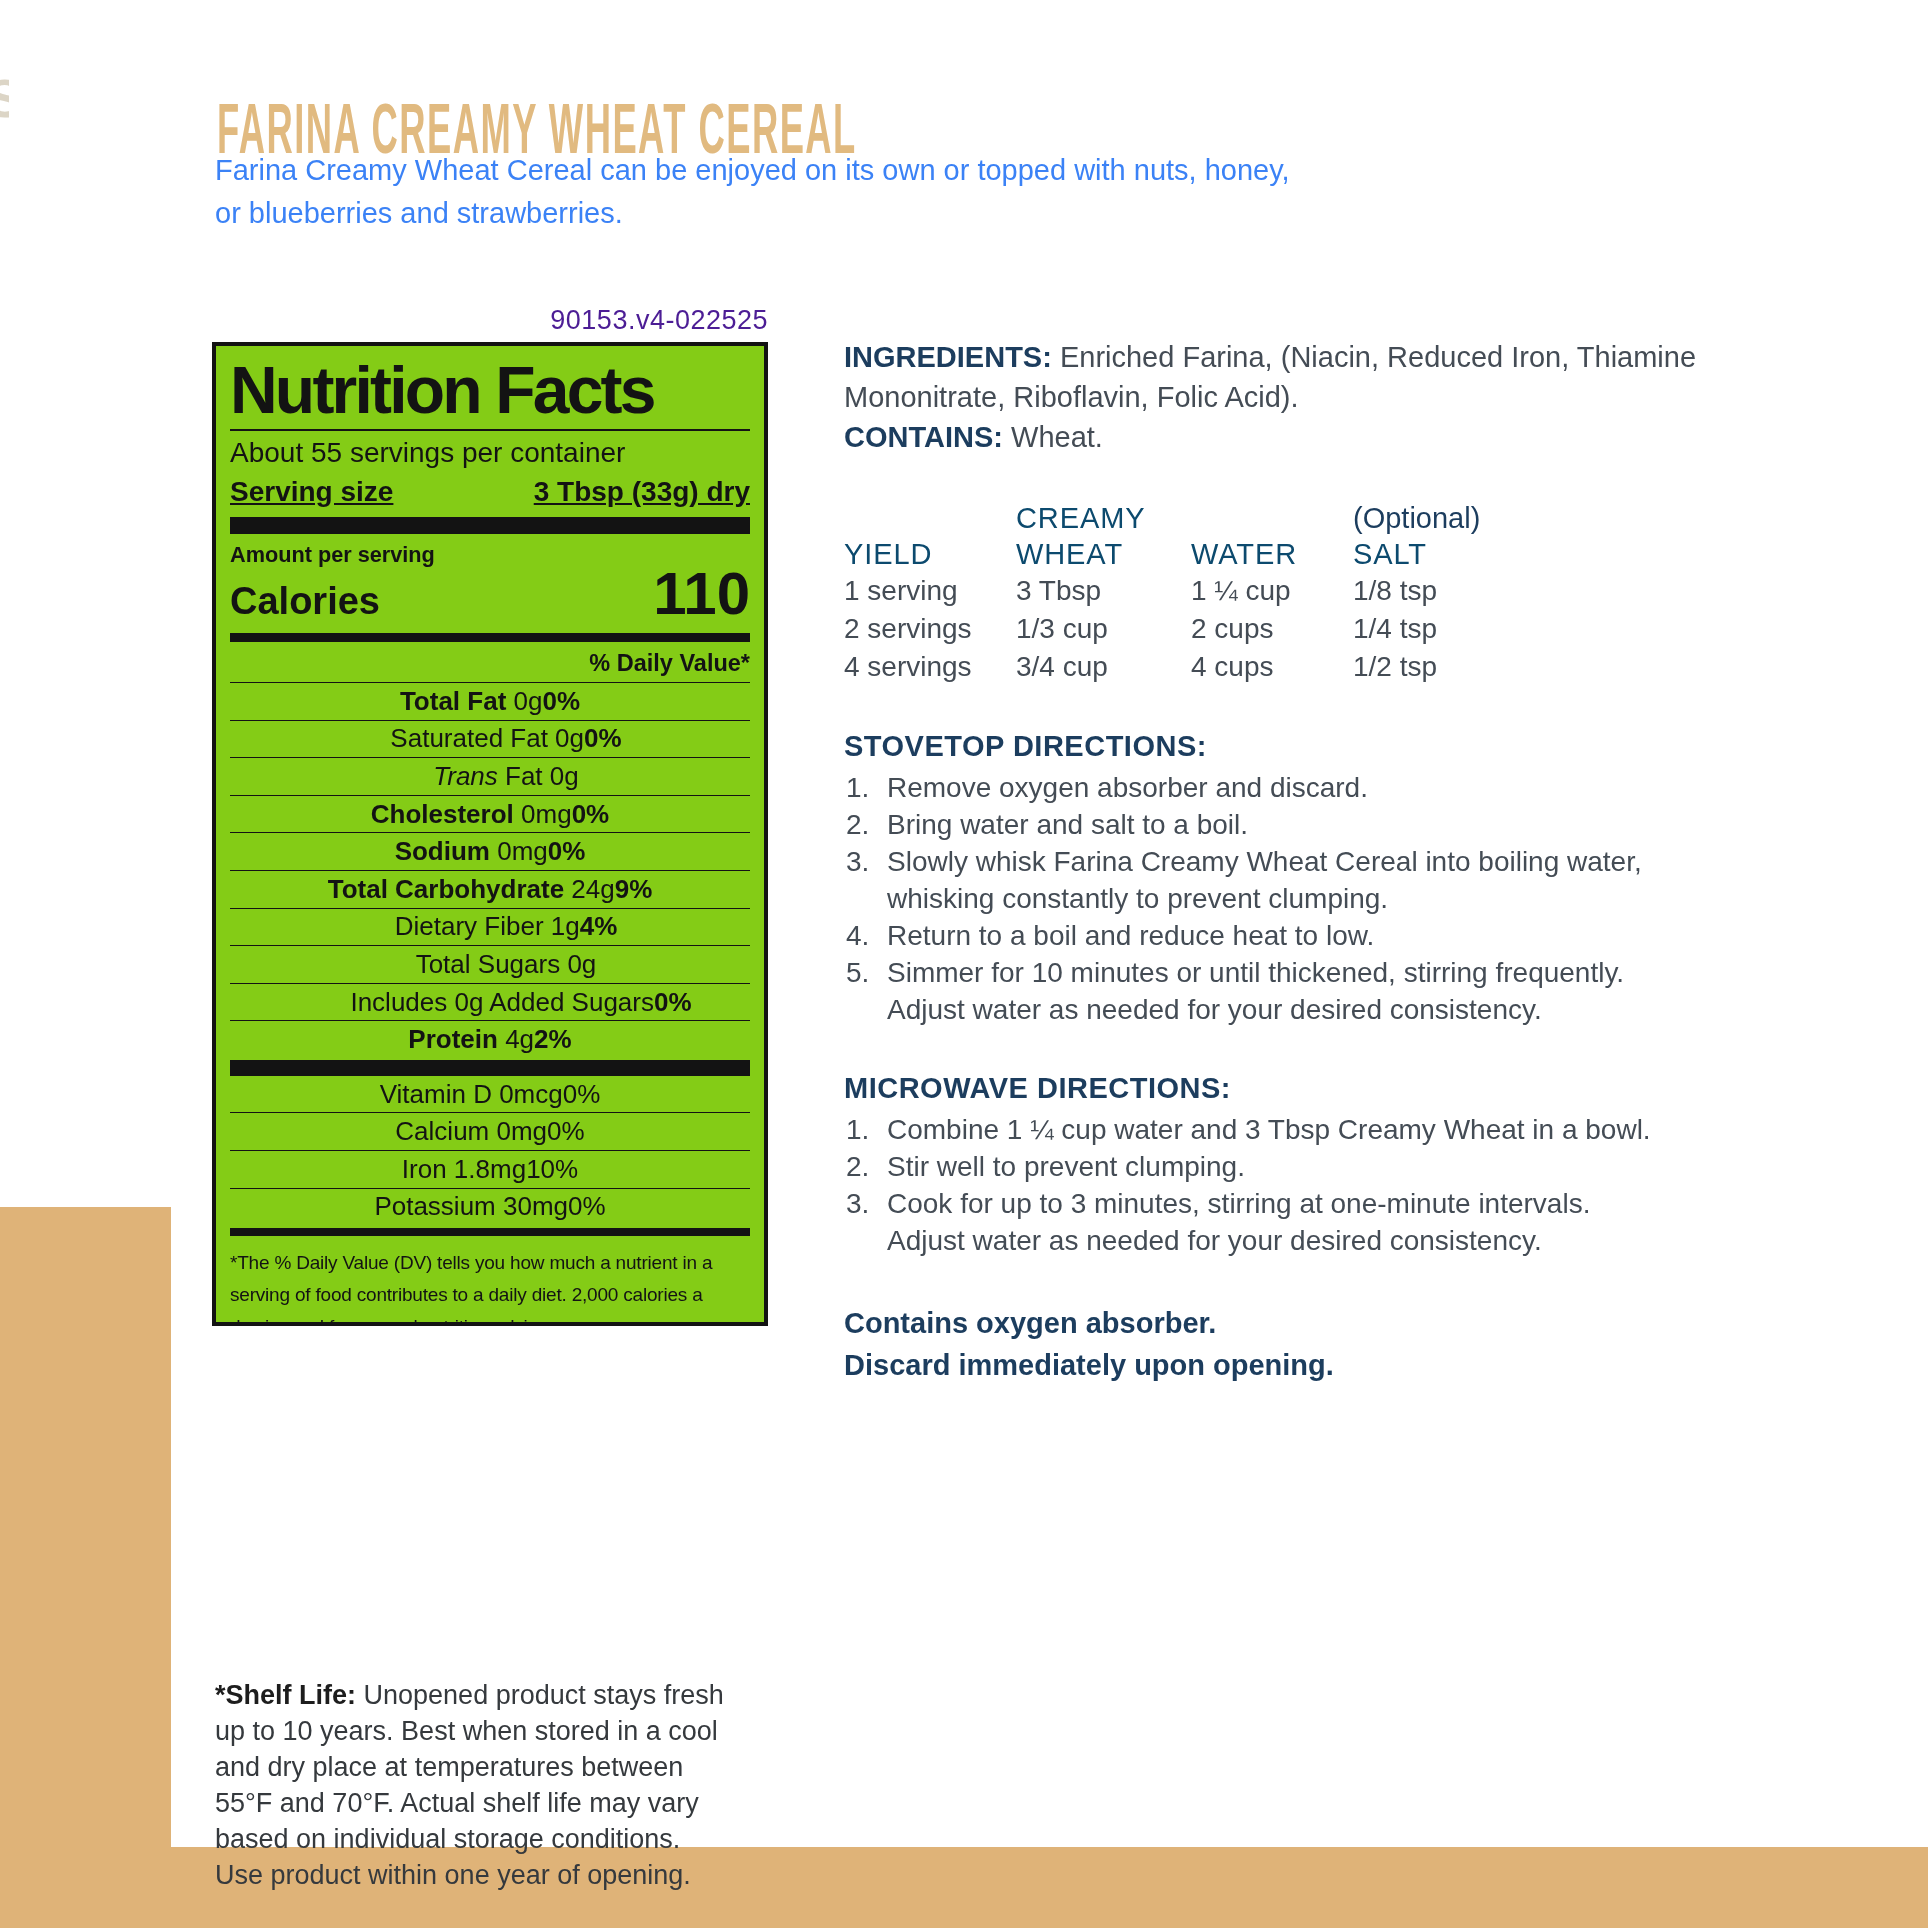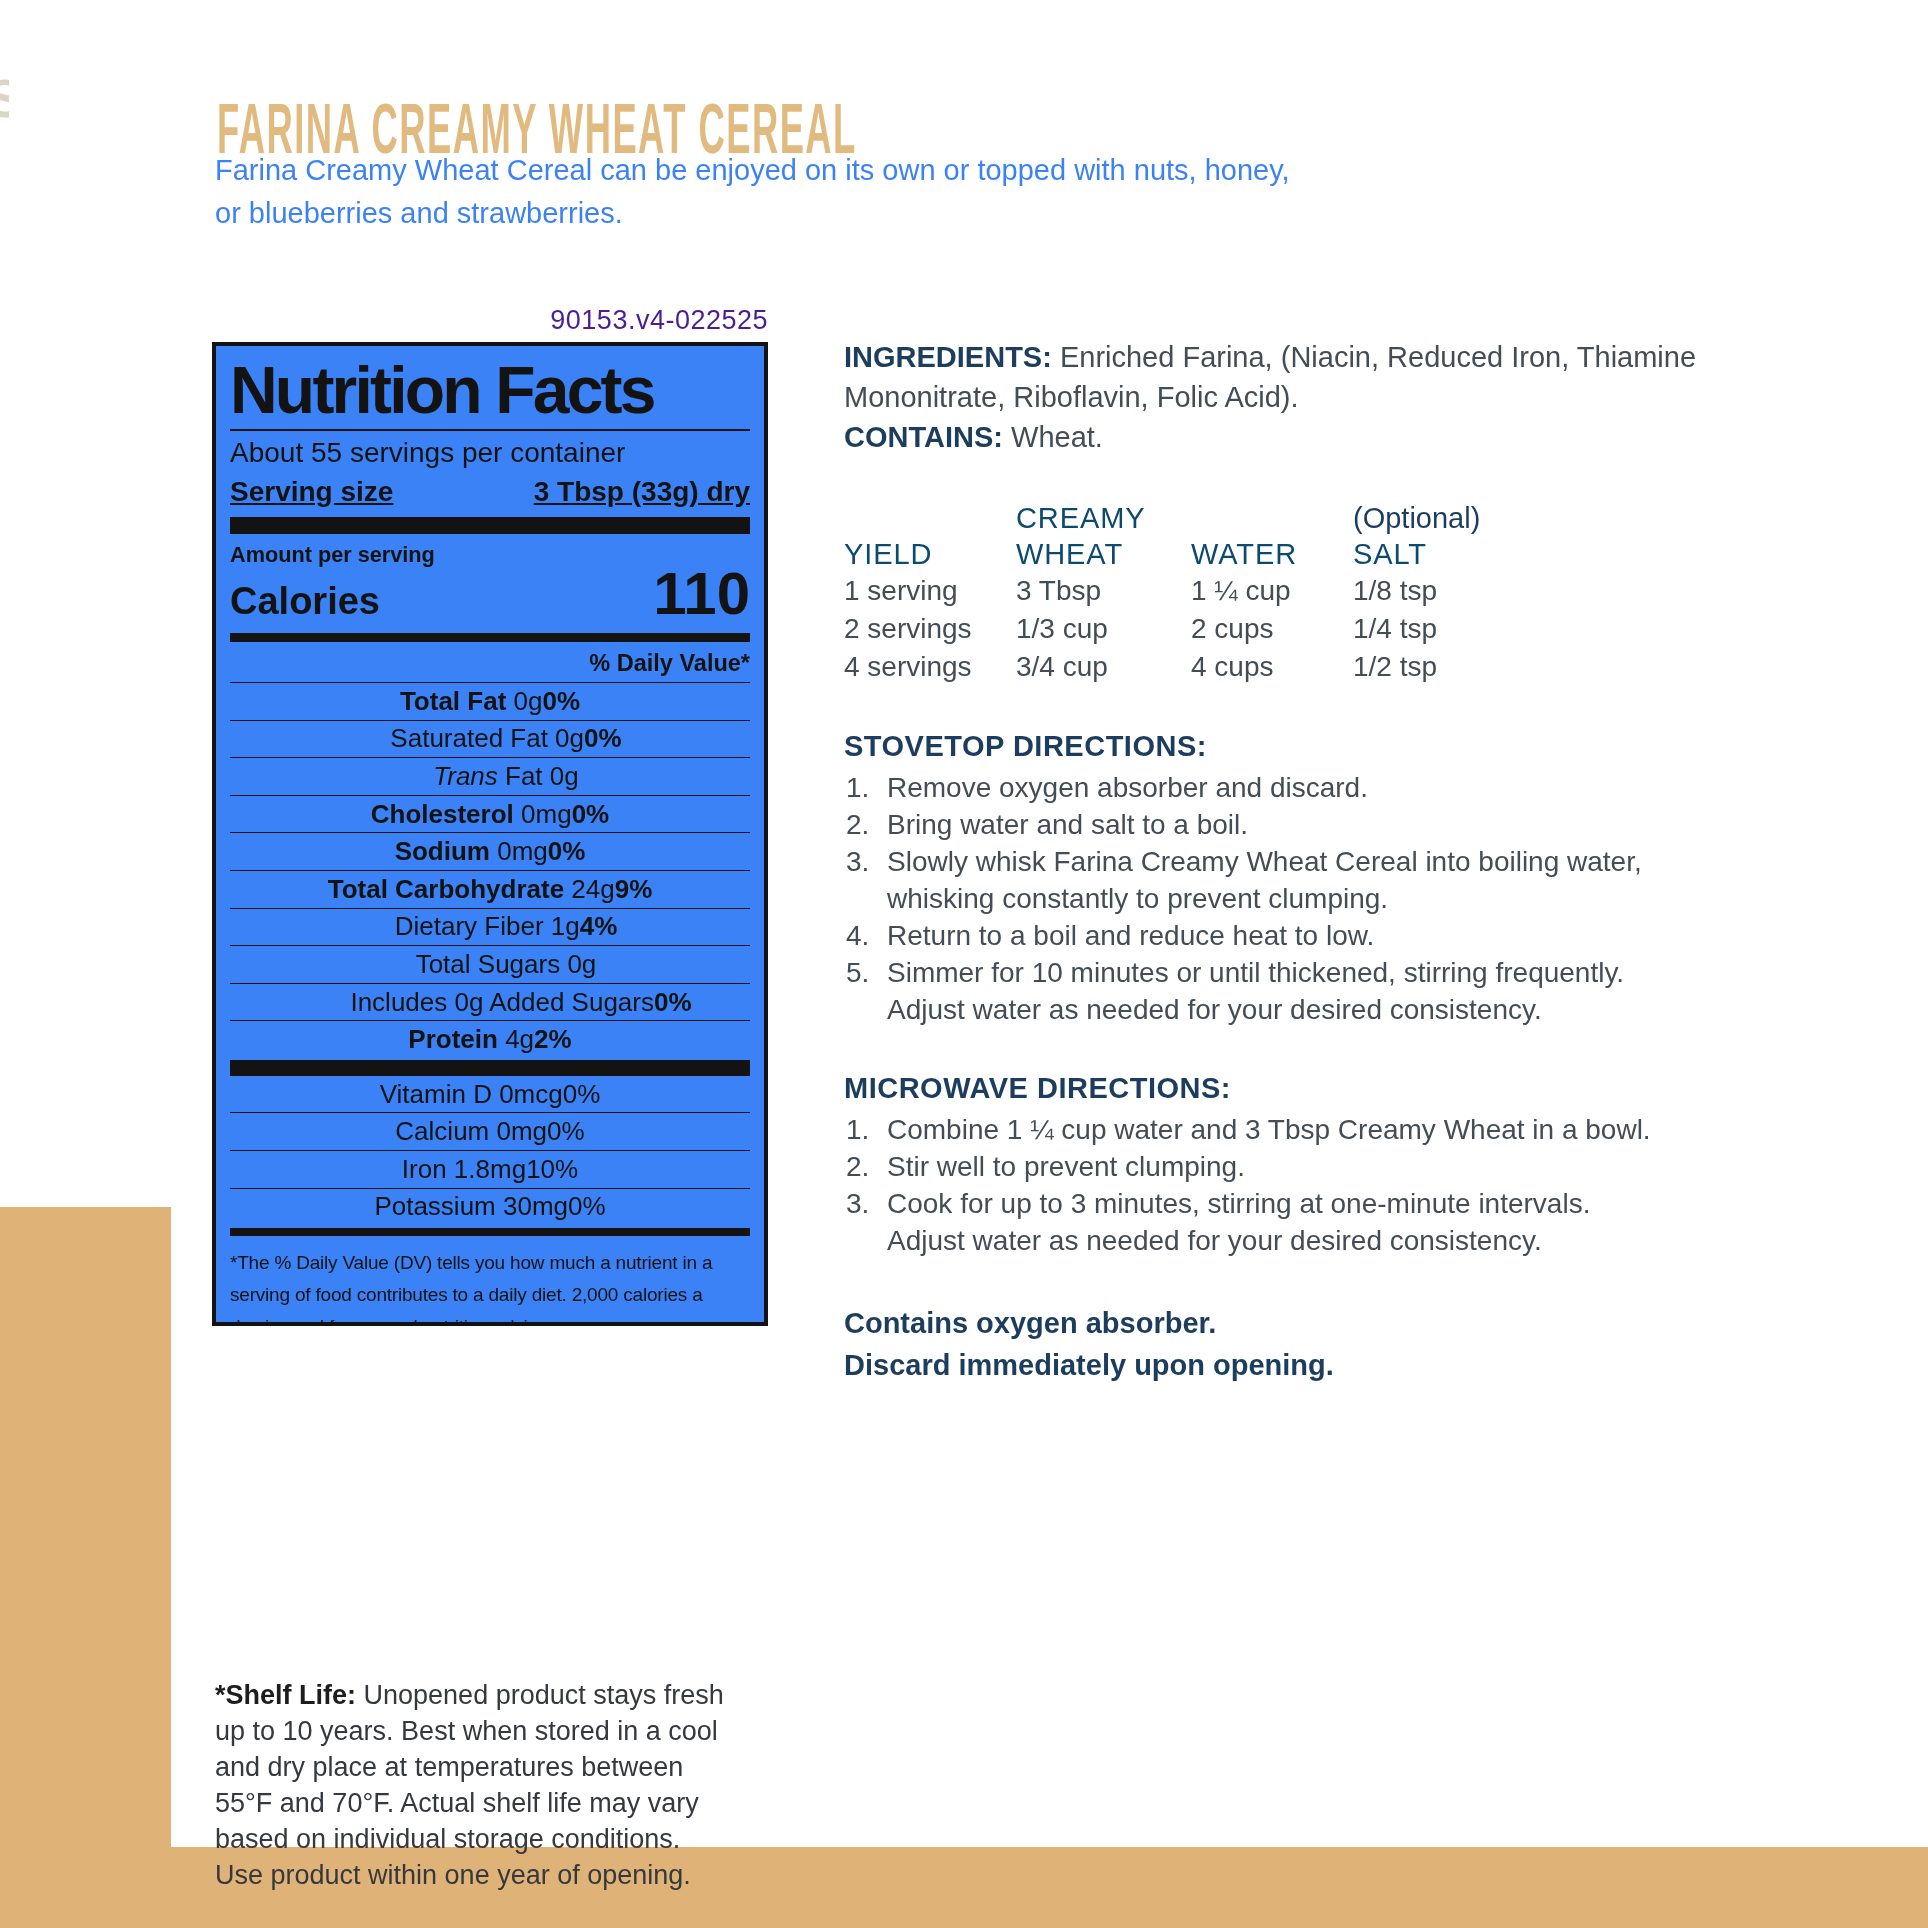--- a/index.html
+++ b/index.html
@@ -28,21 +28,21 @@
     color:#3b82f6;font-size:29px;line-height:43px;white-space:pre-line;
   }
 
   
   .label-code{
     position:absolute;left:212px;top:305px;width:556px;text-align:right;
     color:#4c1d95;font-size:27px;letter-spacing:0.5px;
   }
   .nf-box{
     position:absolute;left:212px;top:342px;width:556px;height:984px;
-    box-sizing:border-box;border:4.7px solid #131313;background:#3b82f6;
+    box-sizing:border-box;border:4.7px solid #131313;background:#84cc16;
     padding:5.6px 14px 0 14px;color:#131313;overflow:hidden;
   }
   .nf-title{font-size:66px;font-weight:bold;letter-spacing:-2.8px;line-height:77px;white-space:nowrap;}
   .nf-rule3{height:2.8px;background:#131313;}
   .nf-rule9{height:8.5px;background:#131313;margin:2.8px 0;}
   .nf-servings{font-size:28px;line-height:38px;padding-top:2.8px;}
   .nf-serving-row{display:flex;justify-content:space-between;font-weight:bold;font-size:28px;line-height:34px;padding:2.8px 0 8.5px 0;text-decoration:underline;}
   .nf-bar{height:17px;background:#131313;}
   .nf-amount{font-size:21.7px;font-weight:bold;line-height:28px;padding-top:6.6px;}
   .nf-cal-row{display:flex;justify-content:space-between;align-items:baseline;margin-top:-3.8px;}

